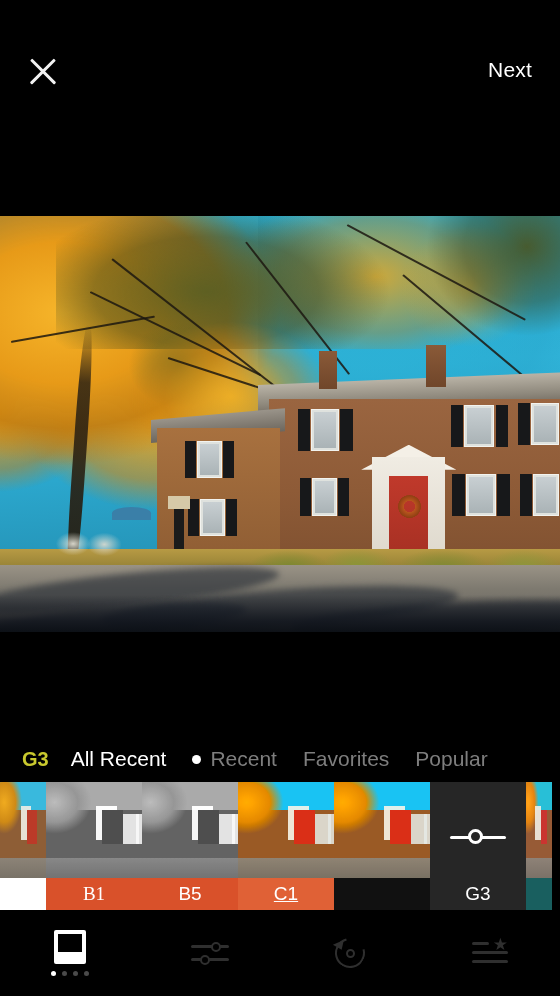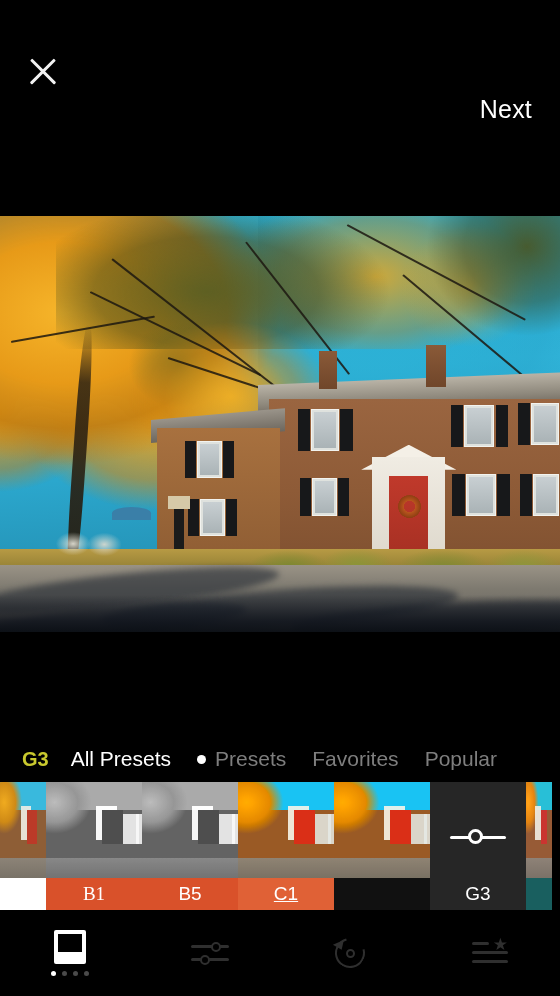--- a/index.html
+++ b/index.html
@@ -46,26 +46,25 @@
     height: 3.4px;
     background: #f2f2f2;
     border-radius: 1px;
   }
   .close-btn span:nth-child(1) { transform: rotate(45deg); }
   .close-btn span:nth-child(2) { transform: rotate(-45deg); }
   .next-btn {
     position: absolute;
     right: 22px;
     top: 54px;
-    font-size: 25px;
+    font-size: 21px;
     color: #ffffff;
     letter-spacing: 0.2px;
     cursor: pointer;
     padding: 4px 6px;
-    margin-top: 37px;
   }
 
   
   .photo-wrap {
     position: absolute;
     left: 0;
     top: 216px;
     width: 560px;
     height: 416px;
     overflow: hidden;
@@ -655,26 +654,26 @@
       <div class="shadow s4"></div>
       <div class="foreground-dark"></div>
     </div>
   </div>
 
   <div class="tabs">
     <div class="tab-row">
       <div class="tab current-preset">G3</div>
 
       <div class="tab active">
-        <span>All Presets</span>
+        <span>All Recent</span>
       </div>
 
       <div class="tab">
         <span class="tab-dot"></span>
-        <span>Presets</span>
+        <span>Recent</span>
       </div>
 
       <div class="tab">
         <span>Favorites</span>
       </div>
 
       <div class="tab">
         <span>Popular</span>
       </div>
     </div>

